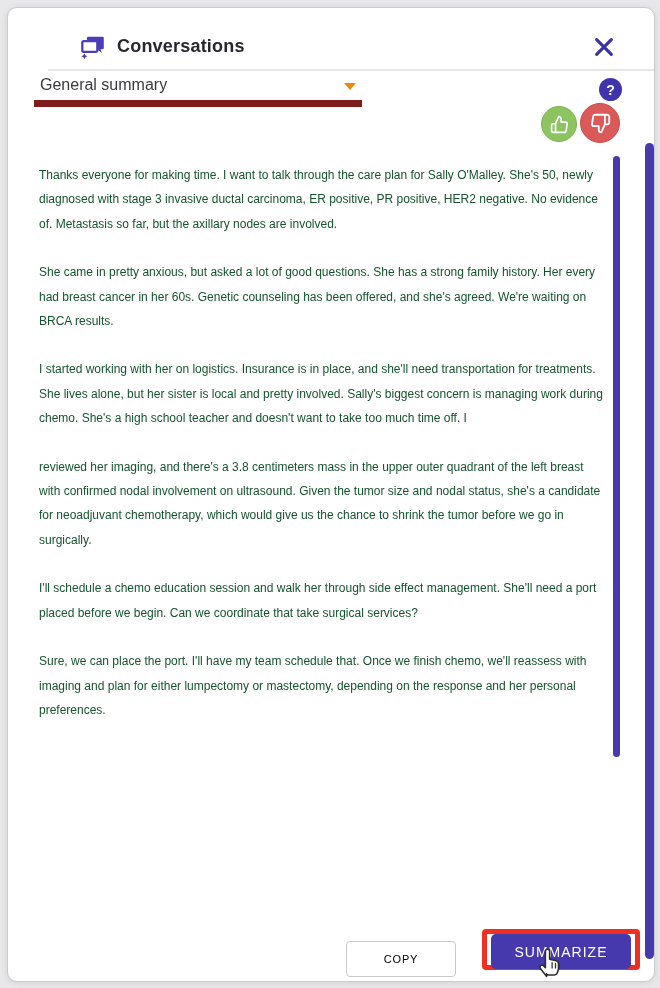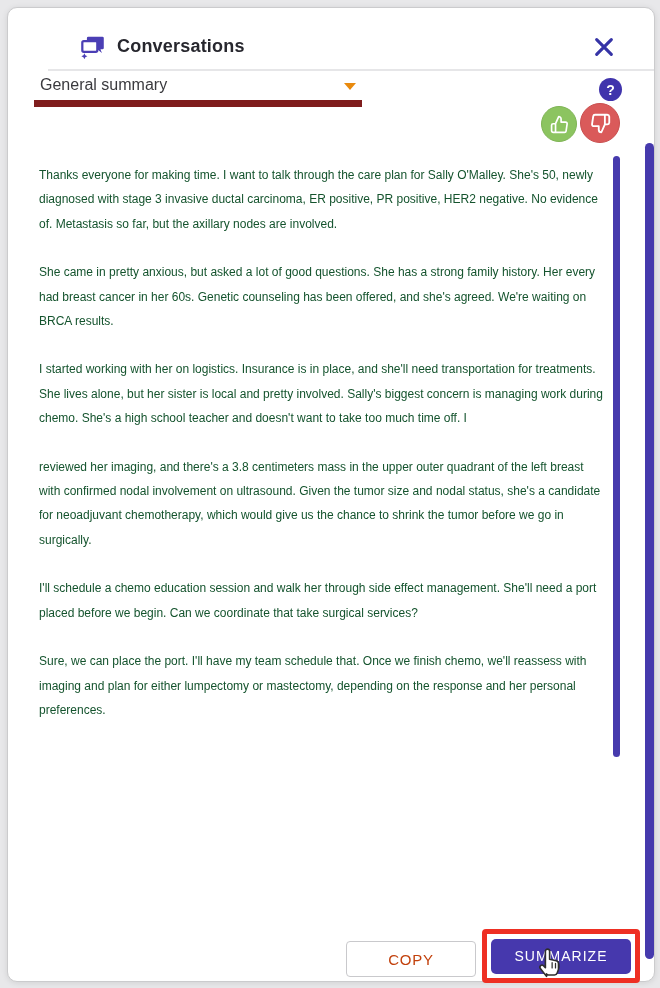--- a/index.html
+++ b/index.html
@@ -34,25 +34,25 @@
   .thumb-down{left:572px;top:95px;width:38px;height:38px;background:#DA5A5A;border:1px solid #c94f4f;}
 
   .convo{position:absolute;left:31px;top:155px;width:566px;height:768px;overflow:hidden;
     font-size:12px;line-height:24.4px;color:#14532d;}
   .convo p{margin:0 0 24px 0;}
 
   .scroll-thumb-inner{position:absolute;left:605px;top:148px;width:7px;height:601px;border-radius:4px;background:#463AAD;}
   .scroll-outer{position:absolute;left:637px;top:135px;width:9px;height:816px;border-radius:5px;background:#463AAD;}
 
   .footer{position:absolute;left:1px;right:12px;top:919px;bottom:1px;background:#fff;border-radius:0 0 0 10px;}
-  .btn-copy{position:absolute;left:338px;top:933px;width:130px;height:36px;background:#fff;
-    border:1px solid #c9c9cc;border-radius:4px;font-size:15px;letter-spacing:.8px;color:#c2410c;
+  .btn-copy{position:absolute;left:338px;top:933px;width:110px;height:36px;background:#fff;
+    border:1px solid #c9c9cc;border-radius:4px;font-size:11px;letter-spacing:.8px;color:#000000;
     display:flex;align-items:center;justify-content:center;cursor:pointer;font-family:inherit;}
 
-  .red-box{position:absolute;left:482px;top:929px;width:158px;height:54px;border:5px solid #EE2F23;
+  .red-box{position:absolute;left:482px;top:929px;width:158px;height:41px;border:5px solid #EE2F23;
     border-radius:4px;box-sizing:border-box;z-index:20;display:flex;}
   .btn-summarize{margin:auto;width:140px;height:35px;background:#4638AD;border:none;border-radius:5px;
     color:#fff;font-size:14px;letter-spacing:1px;font-weight:500;cursor:pointer;
     display:flex;align-items:center;justify-content:center;font-family:inherit;}
 
   .cursor{position:absolute;left:536px;top:946px;width:30px;height:34px;z-index:30;pointer-events:none;}
 </style>
 </head>
 <body>
 

